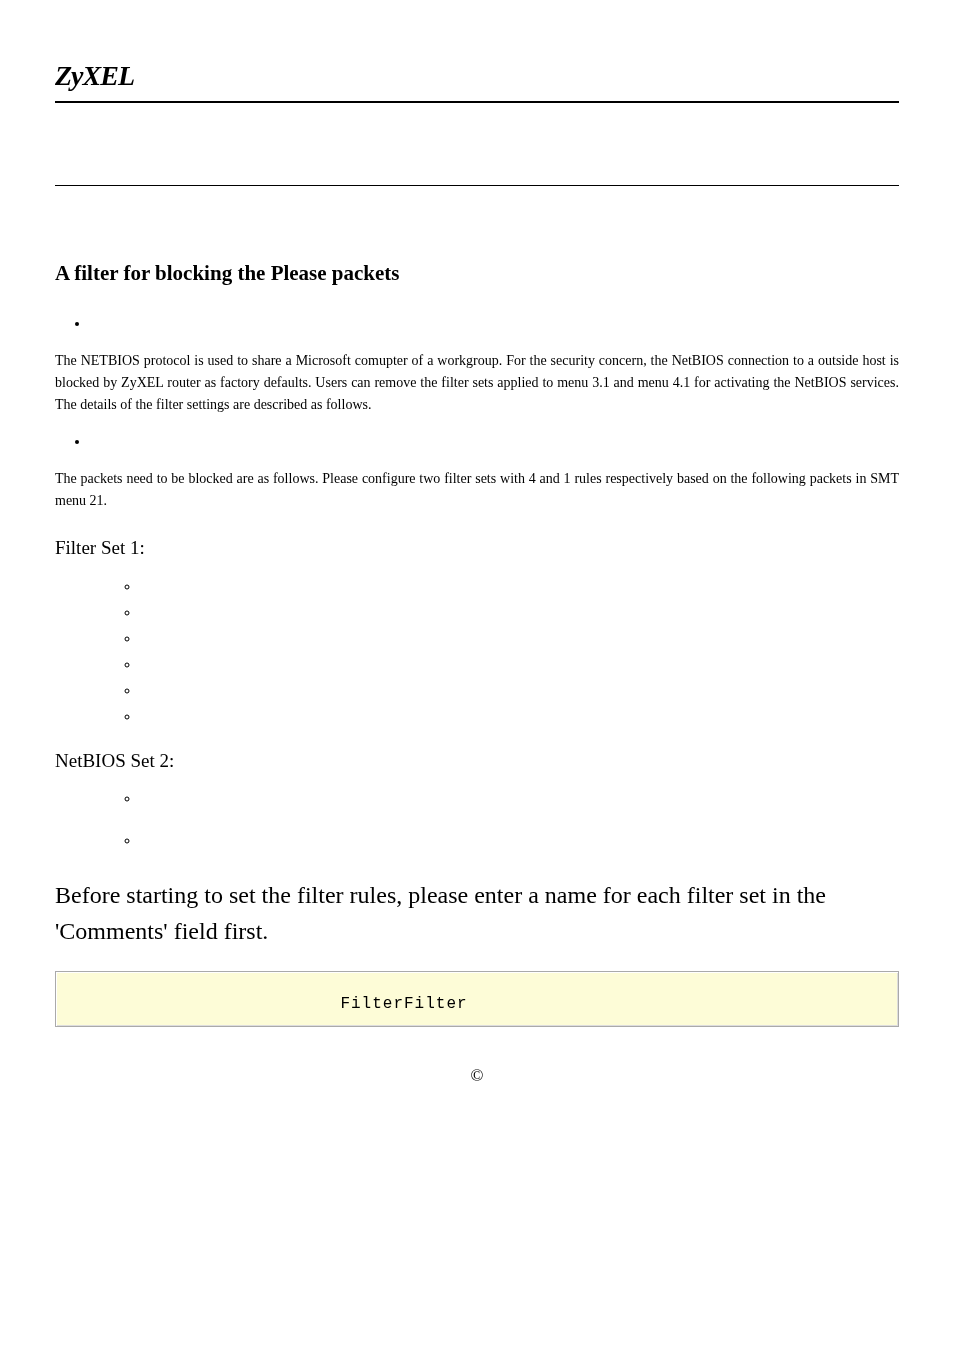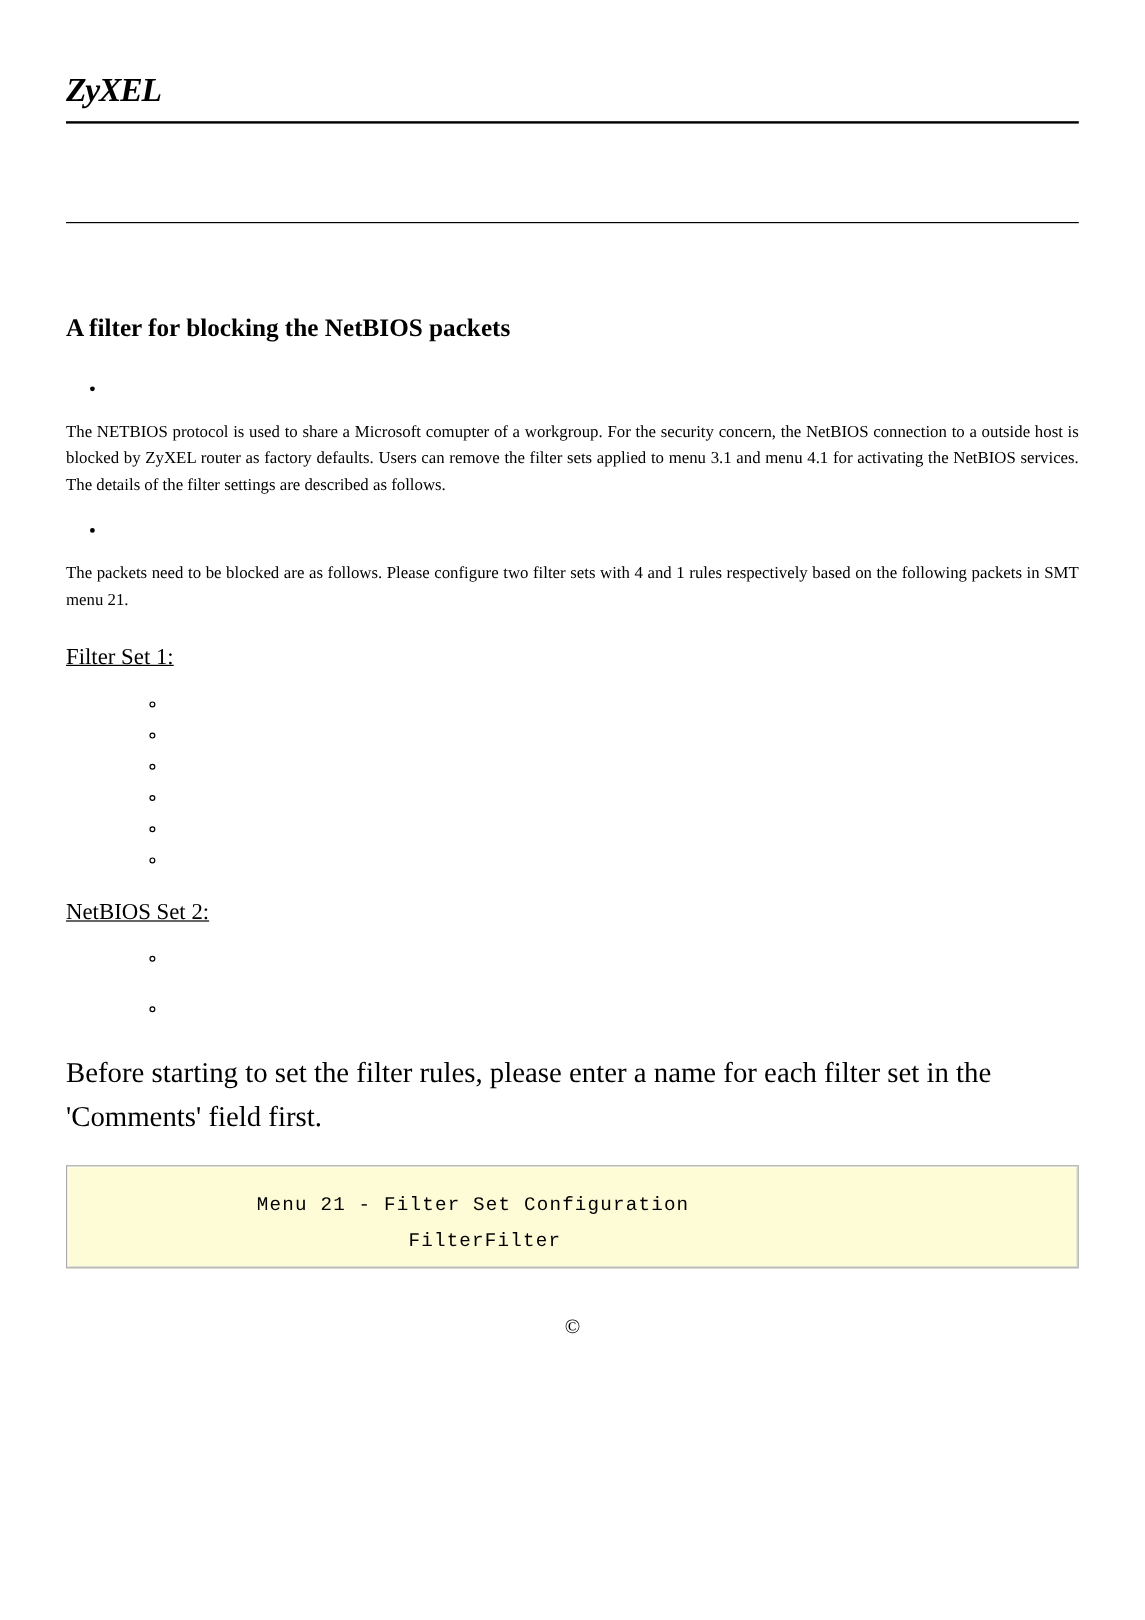--- a/index.html
+++ b/index.html
@@ -45,21 +45,20 @@
     }
     p.body {
       text-align: justify;
       margin: 18px 0 14px 0;
       font-size: 14px;
       line-height: 1.58;
     }
     p.label {
       margin: 22px 0 14px 0;
       font-size: 19px;
-      text-decoration: underline;
     }
     ul.sublist {
       list-style-type: circle;
       margin: 8px 0 18px 84px;
       padding: 0;
     }
     ul.sublist li {
       font-size: 12px;
       margin-bottom: 8px;
       color: #000;
@@ -100,21 +99,21 @@
       font-size: 17px;
     }
   </style>
 </head>
 <body>
 
 <div class="logo">ZyXEL</div>
 <hr class="top-rule">
 <hr class="mid-rule">
 
-<h2 class="title">A filter for blocking the NetBIOS packets</h2>
+<h2 class="title">A filter for blocking the Please packets</h2>
 
 <ul class="bullets">
   <li></li>
 </ul>
 
 <p class="body">The NETBIOS protocol is used to share a Microsoft comupter of a workgroup. For the security concern, the NetBIOS connection to a outside host is blocked by ZyXEL router as factory defaults. Users can remove the filter sets applied to menu 3.1 and menu 4.1 for activating the NetBIOS services. The details of the filter settings are described as follows.</p>
 
 <ul class="bullets">
   <li></li>
 </ul>
@@ -135,20 +134,19 @@
 <p class="label">NetBIOS Set 2:</p>
 
 <ul class="sublist second">
   <li></li>
   <li></li>
 </ul>
 
 <p class="before">Before starting to set the filter rules, please enter a name for each filter set in the 'Comments' field first.</p>
 
 <div class="terminal-box">
-  <div class="terminal-line1">Menu 21 - Filter Set Configuration</div>
   <div class="terminal-line2">
     <span class="col1">Filter</span>
     <span class="col2">Filter</span>
   </div>
 </div>
 
 <div class="footer">©</div>
 
 </body></html>

